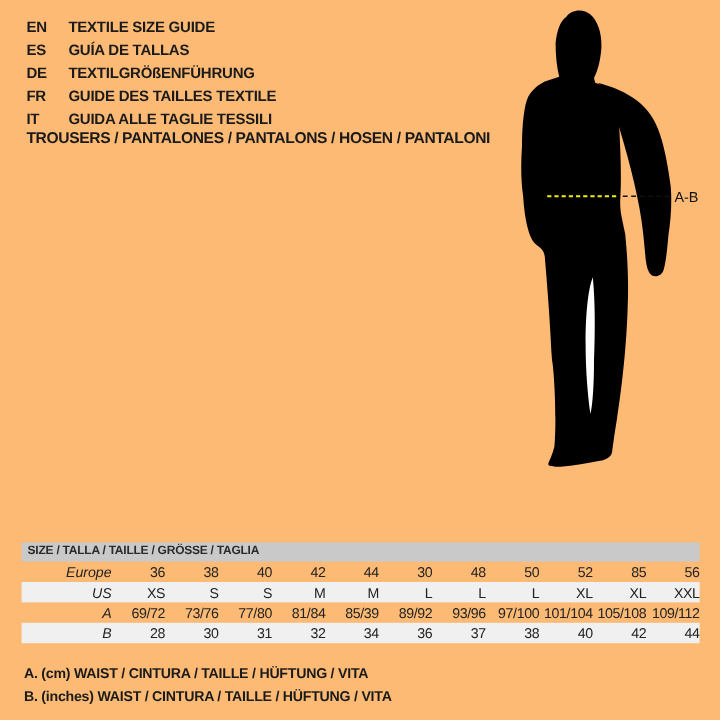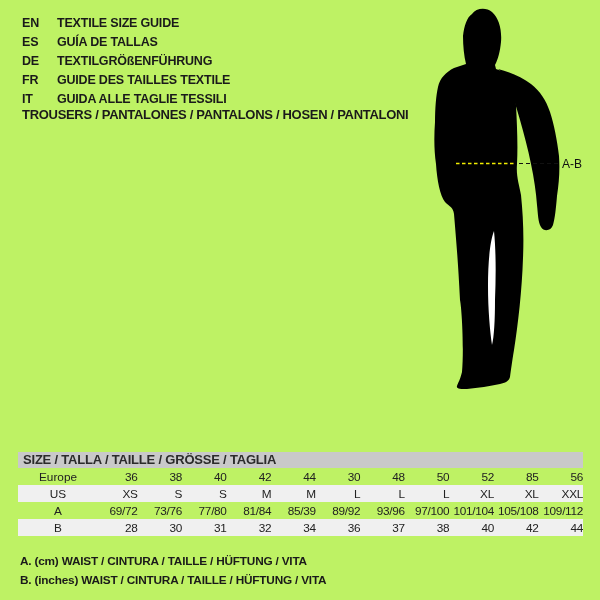--- a/index.html
+++ b/index.html
@@ -1,20 +1,20 @@
 <!DOCTYPE html>
 <html><head>
 <meta charset="utf-8">
 <style>
   html, body { margin: 0; padding: 0; background: #ffffff; }
   .canvas {
     position: relative;
     width: 600px;
     height: 600px;
-    background: #bef264;
+    background: #fdba74;
     overflow: hidden;
     font-family: "Liberation Sans", sans-serif;
     color: #1a1a1a;
   }
 
   
   .lang-block { position: absolute; left: 22px; top: 13px; }
   .lang-row {
     display: flex; align-items: center;
     height: 19.2px;
@@ -38,27 +38,27 @@
     font-size: 12.5px; font-weight: bold; letter-spacing: -0.2px;
     white-space: nowrap;
   }
 
   
   .size-table { position: absolute; left: 18px; top: 452px; width: 565px; }
   .thead {
     background: #c9c9c9;
     height: 16px; line-height: 16px;
     padding-left: 5px;
-    font-size: 13px; font-weight: 600; letter-spacing: -0.2px;
+    font-size: 10px; font-weight: 600; letter-spacing: -0.2px;
     color: #2b2b2b;
     white-space: nowrap;
   }
   .trow { display: flex; align-items: center; height: 17px; font-size: 11.8px; color: #222; }
   .trow.stripe { background: #f0f0f0; }
-  .tlabel { flex: 0 0 70px; padding-left: 5px; text-align: center; }
+  .tlabel { flex: 0 0 70px; padding-left: 5px; text-align: right; font-style: italic; }
   .tcell { flex: 1 1 0; text-align: right; letter-spacing: -0.3px; white-space: nowrap; }
 
   
   .notes { position: absolute; left: 20px; top: 552px; }
   .note {
     height: 19px; line-height: 19px;
     font-size: 11.8px; font-weight: bold; letter-spacing: -0.2px;
     white-space: nowrap;
   }
 </style>

